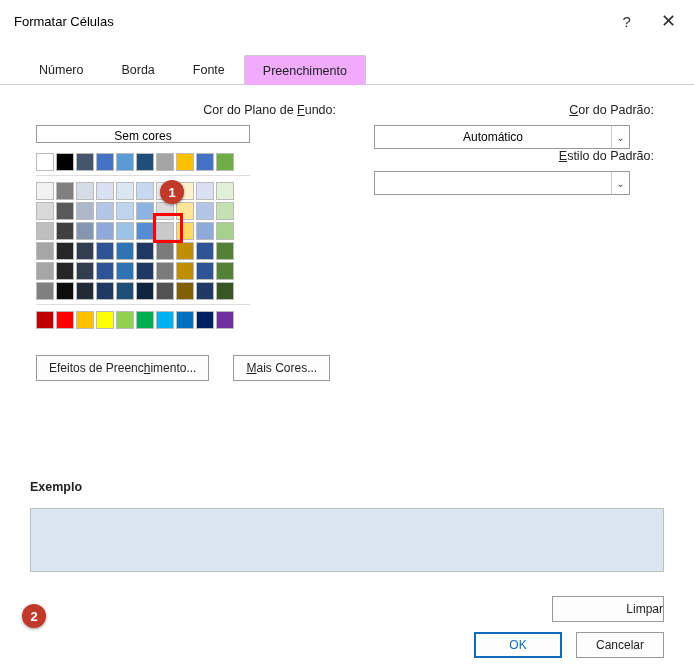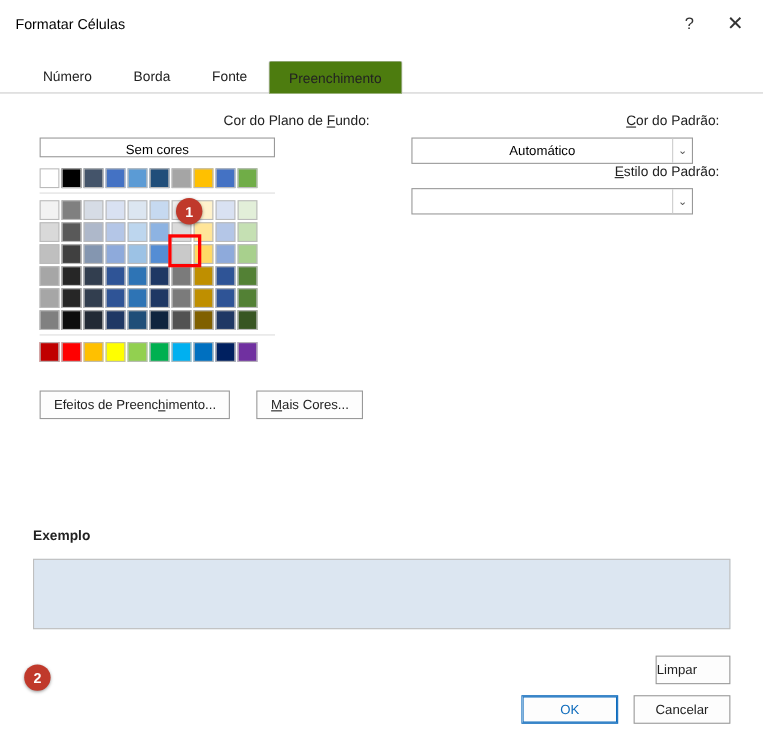--- a/index.html
+++ b/index.html
@@ -6,21 +6,21 @@
 body { margin: 0; background: #fff; width: 694px; height: 672px; overflow: hidden; }
 
 .titlebar { display: flex; align-items: center; justify-content: space-between; padding: 8px 14px 6px 14px; }
 .titlebar .title { font-size: 13px; color: #000; }
 .titlebar .controls { display: flex; gap: 22px; align-items: center; }
 .titlebar .ctl { font-size: 15px; color: #333; cursor: pointer; padding: 2px 4px;}
 .titlebar .close { font-size: 18px; font-weight: 300; }
 
 .tabbar { display: flex; align-items: flex-end; padding: 0 20px; border-bottom: 1px solid #ccc; margin-top: 14px; }
 .tab { padding: 8px 18px 7px 18px; font-size: 12.5px; color: #222; cursor: pointer; border: 1px solid transparent; border-bottom: none; position: relative; }
-.tab.active { border-color: #ccc; background: #4d7c0f; top: 1px; border-radius: 2px 2px 0 0; }
+.tab.active { border-color: #ccc; background: #f0abfc; top: 1px; border-radius: 2px 2px 0 0; }
 
 .body { padding: 18px 30px 12px 36px; position: relative; }
 
 .left-col { width: 300px; float: left; }
 .right-col { width: 280px; float: right; margin-right: 10px; }
 .clearfix::after { content:""; display:block; clear:both; }
 
 .section-label { font-size: 12.5px; color: #222; margin-bottom: 8px; text-align: right; }
 .section-label .u { text-decoration: underline; }
 
@@ -45,21 +45,21 @@
 
 .bottom-area { position: absolute; left: 30px; right: 30px; bottom: 14px; }
 .example-group { border: none; margin-bottom: 24px; }
 .example-label { font-size: 12.5px; color:#222; margin-bottom: 14px; font-weight: bold; }
 .example-box { height: 64px; background: #dce6f1; border: 1px solid #bfbfbf; }
 
 .footer { display:flex; justify-content:flex-end; gap: 14px; margin-top: 8px; }
 .footer .btn { width: 88px; text-align:center; padding: 5px 16px; }
 .ok-btn { border-color: #0f6cbd; color:#0f6cbd; box-shadow: 0 0 0 1px #0f6cbd inset; position: relative; }
 .clear-row { display:flex; justify-content:flex-end; margin-bottom: 10px; }
-.clear-row .btn { width: 68px; text-align:left; padding:5px 0;}
+.clear-row .btn { width: 112px; text-align:right; padding:5px 0;}
 
 .right-col .section-label:nth-of-type(2){ margin-top: 14px;}
 </style>
 </head>
 <body>
 
 <div class="titlebar">
   <div class="title">Formatar Células</div>
   <div class="controls">
     <span class="ctl">?</span>

